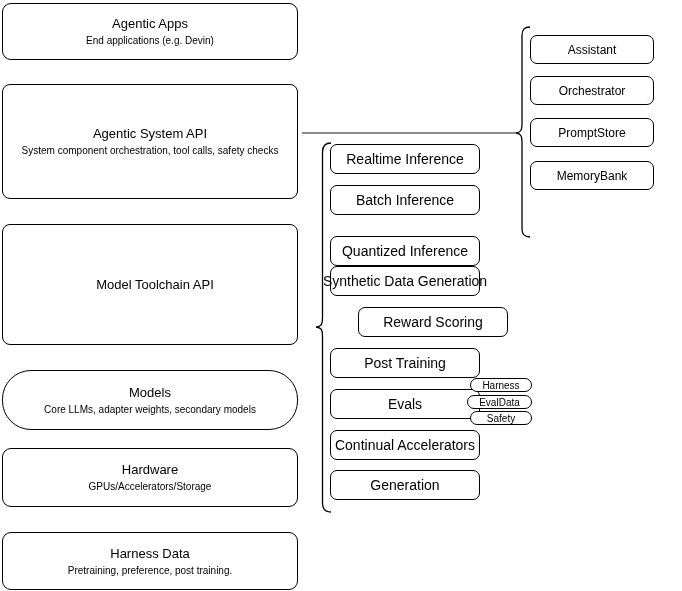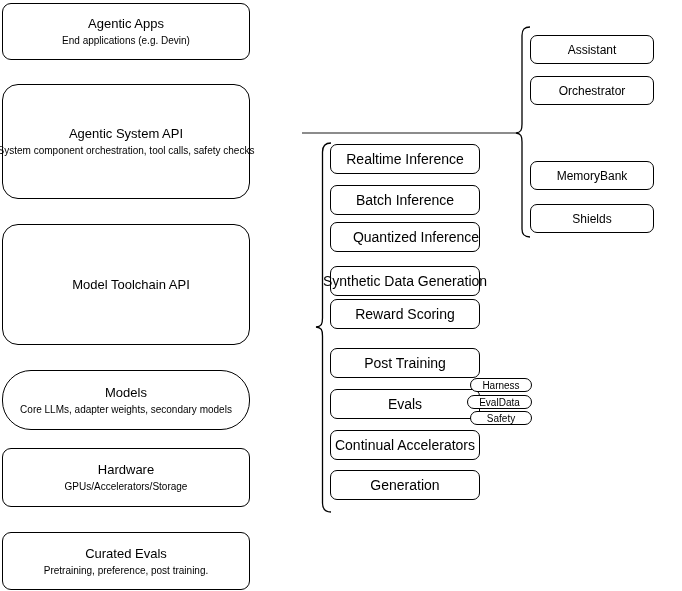--- a/index.html
+++ b/index.html
@@ -7,32 +7,32 @@
     position:relative;width:682px;height:591px;background:#ffffff;
     font-family:"Liberation Sans","DejaVu Sans",sans-serif;color:#000;
     overflow:hidden;
   }
   .overlay{position:absolute;left:0;top:0;width:682px;height:591px;pointer-events:none;}
   .box{
     position:absolute;background:#ffffff;border:1px solid #000000;
     display:flex;flex-direction:column;align-items:center;justify-content:center;
     text-align:center;box-sizing:border-box;
   }
-  .lbox{left:2px;width:248px;}
+  .lbox{left:2px;width:296px;}
   .lbox .t{font-size:13px;line-height:16px;white-space:nowrap;}
   .lbox .s{font-size:10px;line-height:13px;margin-top:2px;white-space:nowrap;}
   .mbox{left:330px;width:150px;height:30px;border-radius:7px;font-size:14px;white-space:nowrap;}
   .rbox{left:530px;width:124px;height:29px;border-radius:7px;font-size:12px;white-space:nowrap;}
   .pill{
     position:absolute;background:#ffffff;border:1px solid #000000;border-radius:999px;
     height:14px;display:flex;align-items:center;justify-content:center;
     font-size:10px;box-sizing:border-box;z-index:5;white-space:nowrap;
   }
   .r9{border-radius:9px;}
-  .r24{border-radius:16px;}
+  .r24{border-radius:8px;}
 </style>
 </head>
 <body>
 
 <div class="canvas">
 
   <svg class="overlay" viewBox="0 0 682 591">
 
     <line x1="302" y1="133" x2="516" y2="133" stroke="#666666" stroke-width="1.4"></line>
 
@@ -61,37 +61,37 @@
     <div class="t">Models</div>
     <div class="s">Core LLMs, adapter weights, secondary models</div>
   </div>
 
   <div class="box lbox r9" style="top:448px;height:59px;">
     <div class="t">Hardware</div>
     <div class="s">GPUs/Accelerators/Storage</div>
   </div>
 
   <div class="box lbox r9" style="top:532px;height:58px;">
-    <div class="t">Curated Evals</div>
+    <div class="t">Harness Data</div>
     <div class="s">Pretraining, preference, post training.</div>
   </div>
 
   <div class="box mbox" style="top:144px;">
     <span>Realtime Inference</span>
   </div>
   <div class="box mbox" style="top:185px;">
     <span>Batch Inference</span>
   </div>
-  <div class="box mbox" style="top:222px;align-items:flex-end;">
+  <div class="box mbox" style="top:236px;">
     <span>Quantized Inference</span>
   </div>
   <div class="box mbox" style="top:266px;">
     <span>Synthetic Data Generation</span>
   </div>
-  <div class="box mbox" style="top:299px;">
+  <div class="box mbox" style="top:307px;margin-left:28px;">
     <span>Reward Scoring</span>
   </div>
   <div class="box mbox" style="top:348px;">
     <span>Post Training</span>
   </div>
   <div class="box mbox" style="top:389px;">
     <span>Evals</span>
   </div>
   <div class="box mbox" style="top:430px;">
     <span>Continual Accelerators</span>
@@ -109,20 +109,20 @@
   <div class="pill" style="left:470px;top:411px;width:62px;">
     <span>Safety</span>
   </div>
 
   <div class="box rbox" style="top:35px;">
     <span>Assistant</span>
   </div>
   <div class="box rbox" style="top:76px;justify-content:center;">
     <span>Orchestrator</span>
   </div>
+  <div class="box rbox" style="top:118px;">
+    <span>PromptStore</span>
+  </div>
   <div class="box rbox" style="top:161px;justify-content:center;">
     <span>MemoryBank</span>
-  </div>
-  <div class="box rbox" style="top:204px;">
-    <span>Shields</span>
   </div>
 
 </div>
 
 </body></html>

